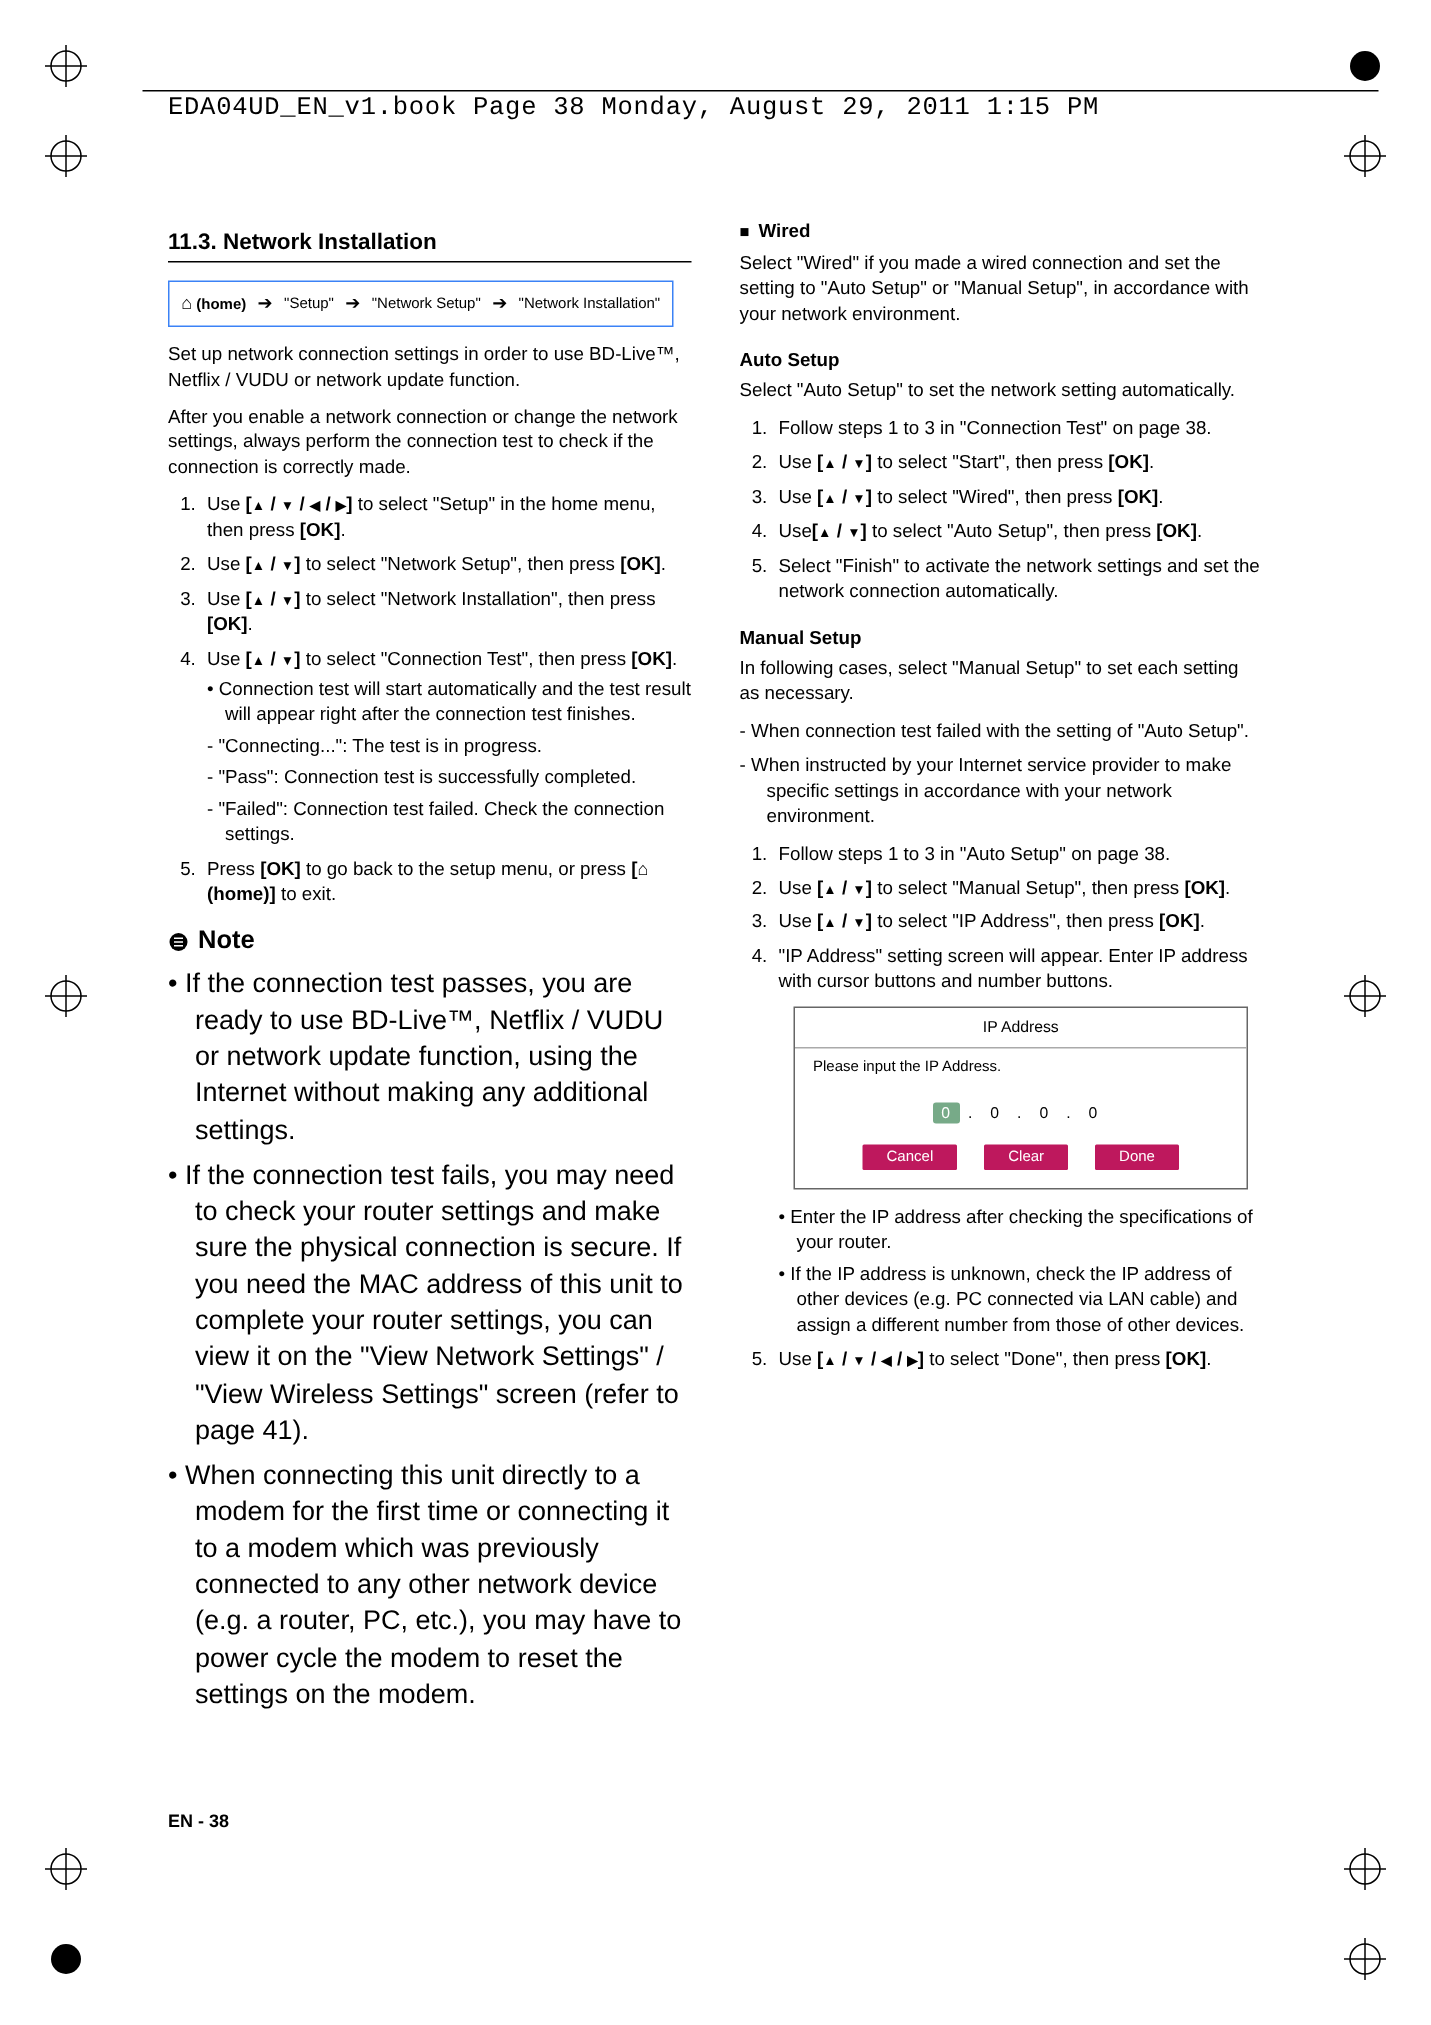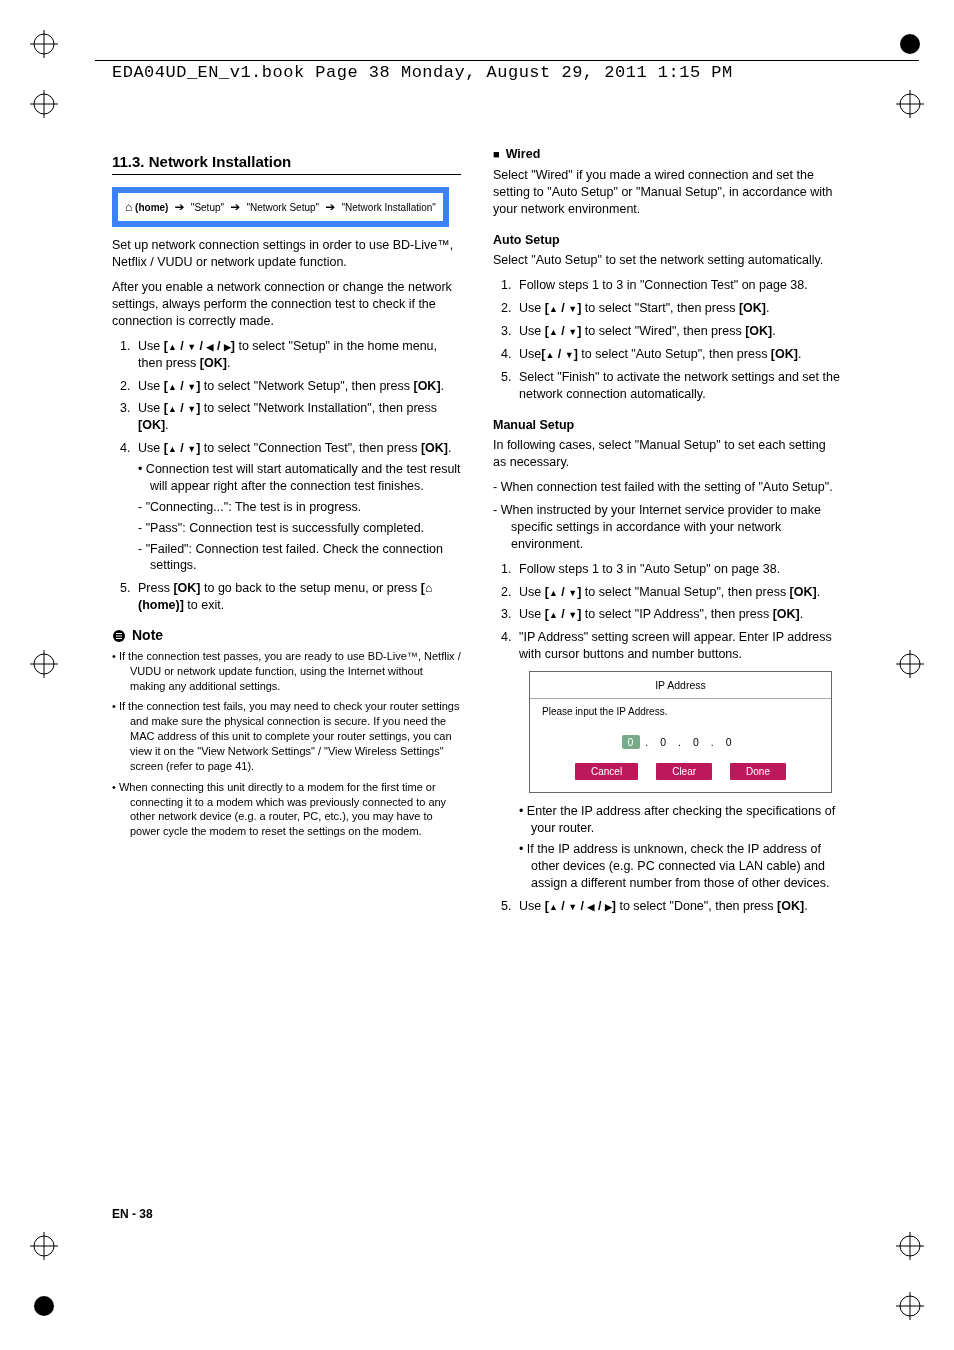--- a/index.html
+++ b/index.html
@@ -46,21 +46,21 @@
   }
   h3.section-title {
     font-family: Arial, sans-serif;
     font-size: 15px;
     font-weight: bold;
     margin: 20px 0 6px 0;
     border-bottom: 1px solid #000;
     padding-bottom: 2px;
   }
   .breadcrumb {
-    border:6px solid #3b82f6;
+    border:1px solid #3b82f6;
     margin: 12px 12px 10px 0;
     padding: 6px 4px;
     display:flex;
     align-items:center;
     font-family: Arial, sans-serif;
     font-size:10px;
     justify-content: space-around;
   }
   .breadcrumb .arrow { font-size:12px; }
   .sub-heading {
@@ -72,27 +72,27 @@
   .sub-heading .sq { font-size:11px; margin-right:6px;}
   p { margin: 4px 0 8px 0; font-family: Arial, sans-serif; font-size:12.5px;}
   ol.steps { margin:4px 0 4px 0; padding-left:22px; font-family: Arial, sans-serif; font-size:12.5px;}
   ol.steps > li { margin-bottom:6px; padding-left:4px;}
   ul.sub { list-style: none; margin:4px 0 0 0; padding-left:0;}
   ul.sub li { margin-bottom:4px; padding-left:12px; text-indent:-12px;}
   ul.sub li::before { content:"• "; }
   ul.dash { list-style:none; margin:4px 0 0 0; padding-left:0;}
   ul.dash li { margin-bottom:4px; padding-left:12px; text-indent:-12px;}
   ul.dash li::before { content:"- ";}
-  ul.notes { list-style:none; margin:4px 0 0 0; padding-left:0; font-family: Arial, sans-serif; font-size:11px;}
+  ul.notes { list-style:none; margin:4px 0 0 0; padding-left:0; font-family: Arial, sans-serif; font-size:18px;}
   ul.notes li { margin-bottom:6px; padding-left:18px; text-indent:-18px;}
   ul.notes li::before { content:"•   ";}
   ul.dashlist { list-style:none; margin:4px 0 8px 0; padding-left:0; font-family: Arial, sans-serif; font-size:12.5px;}
   ul.dashlist li { margin-bottom:6px; padding-left:18px; text-indent:-18px;}
   ul.dashlist li::before { content:"-   ";}
-  .note-label { font-family: Arial, sans-serif; font-weight:bold; font-size:14px; margin:12px 0 4px 0; display:flex; align-items:center; gap:6px;}
+  .note-label { font-family: Arial, sans-serif; font-weight:bold; font-size:17px; margin:12px 0 4px 0; display:flex; align-items:center; gap:6px;}
   .tri-up::before { content:"▲"; font-size:9px;}
   .tri-down::before { content:"▼"; font-size:9px;}
   .tri-left::before { content:"◀"; font-size:9px;}
   .tri-right::before { content:"▶"; font-size:9px;}
   .home-icon { font-size:12px;}
   .ip-box {
     border:1px solid #666;
     margin:8px 10px 10px 10px;
     font-family: Arial, sans-serif;
     font-size:10.5px;

